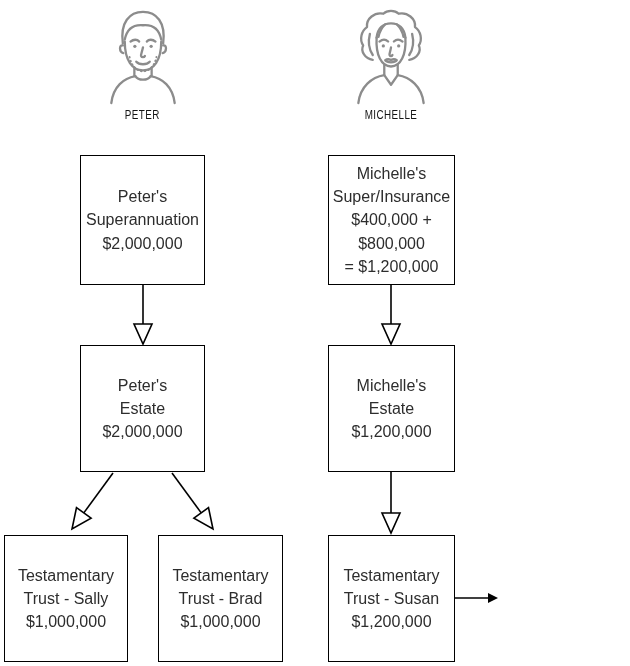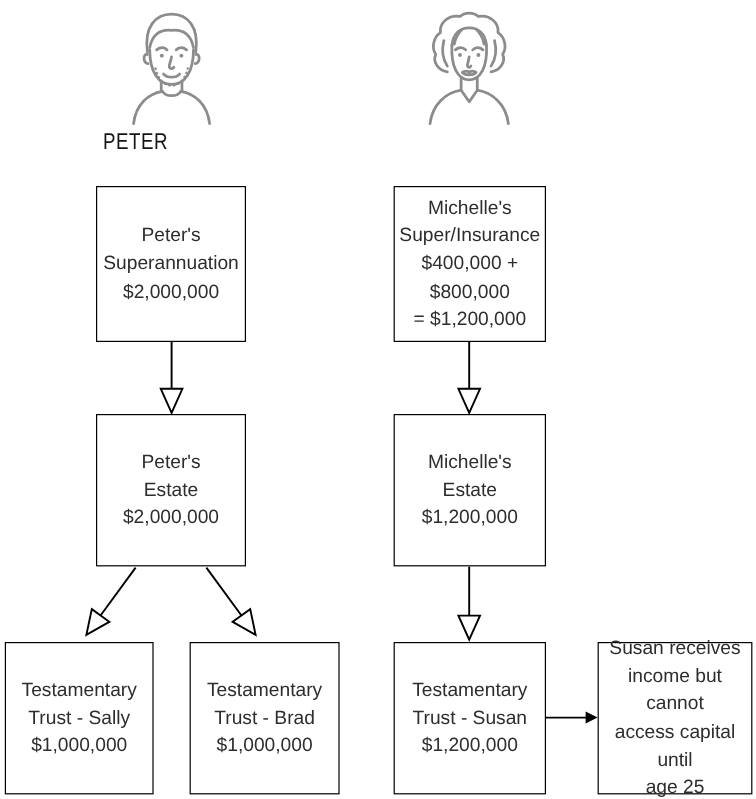--- a/index.html
+++ b/index.html
@@ -19,21 +19,22 @@
     left: 0; top: 0;
     width: 630px; height: 666px;
     pointer-events: none;
   }
 
   .avatar { position: absolute; }
   .avatar svg { width: 100%; height: 100%; display: block; }
 
   .person-label {
     position: absolute;
-    font-size: 19px;
+    text-align: center;
+    font-size: 12px;
     color: #141414;
   }
   .person-label span {
     display: inline-block;
     transform: scaleX(0.82);
     transform-origin: center;
     letter-spacing: 0.5px;
     font-weight: 500;
   }
 
@@ -144,20 +145,23 @@
         <path d="M16,102 C18,85 30,75 43,73"></path>
         <path d="M57,73 C70,75 82,85 84,102"></path>
         <path d="M43,73 L50,83 L57,73"></path>
       </g>
     </svg>
   </div>
 
   <div class="person-label" id="label-peter">
     <span>PETER</span>
   </div>
+  <div class="person-label" id="label-michelle">
+    <span>MICHELLE</span>
+  </div>
 
   <div class="box" id="box-peter-super">Peter's
 Superannuation
 $2,000,000</div>
 
   <div class="box" id="box-michelle-super">Michelle's
 Super/Insurance
 $400,000 +
 $800,000
 = $1,200,000</div>
@@ -175,18 +179,14 @@
 $1,000,000</div>
 
   <div class="box" id="box-trust-brad">Testamentary
 Trust - Brad
 $1,000,000</div>
 
   <div class="box" id="box-trust-susan">Testamentary
 Trust - Susan
 $1,200,000</div>
 
-  <div class="box" id="box-susan-note">Susan receives
-income but cannot
-access capital until
-age 25</div>
 
 </div>
 
 </body></html>

